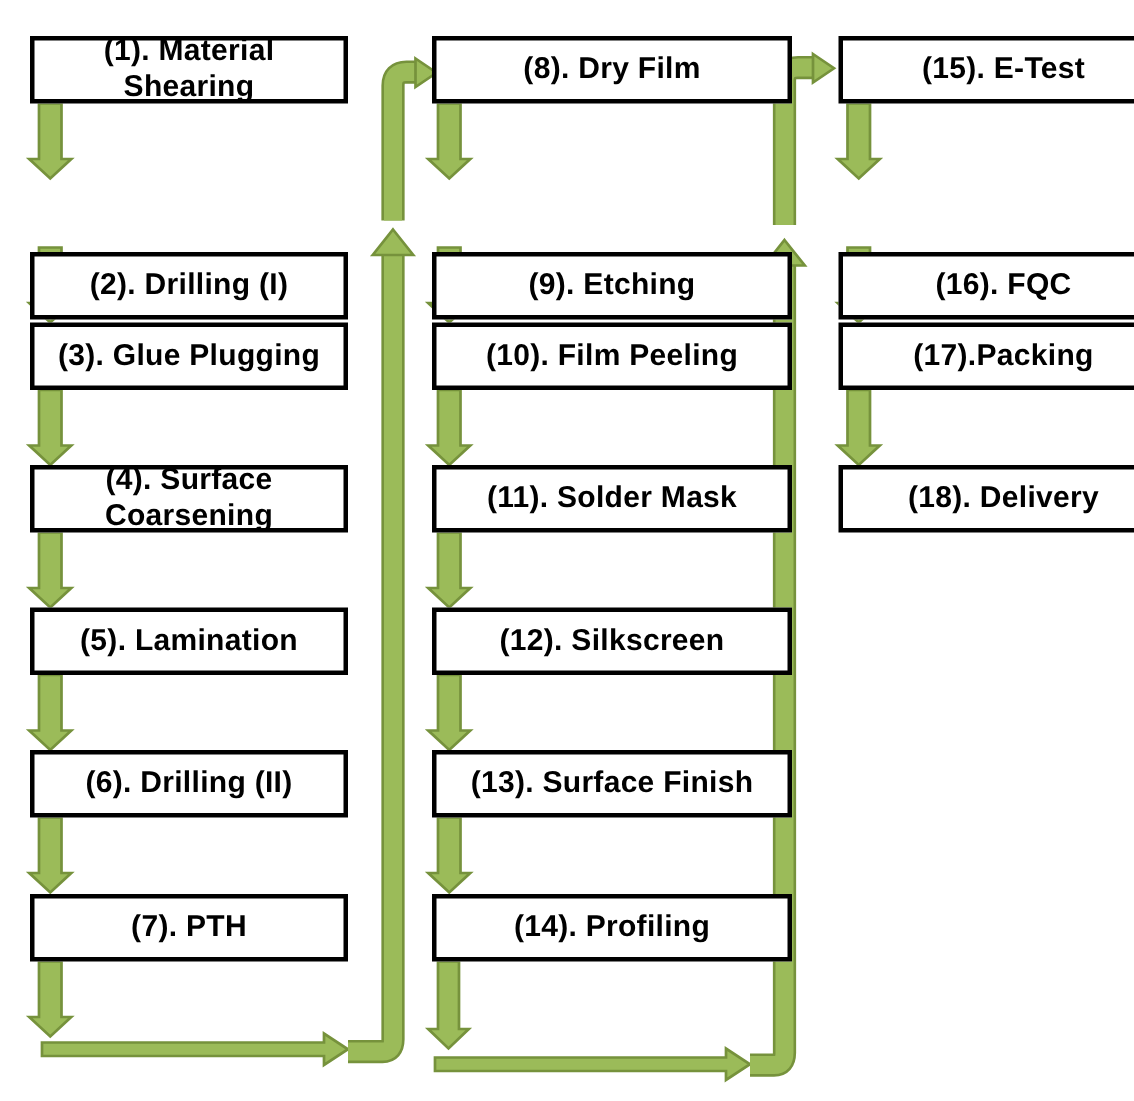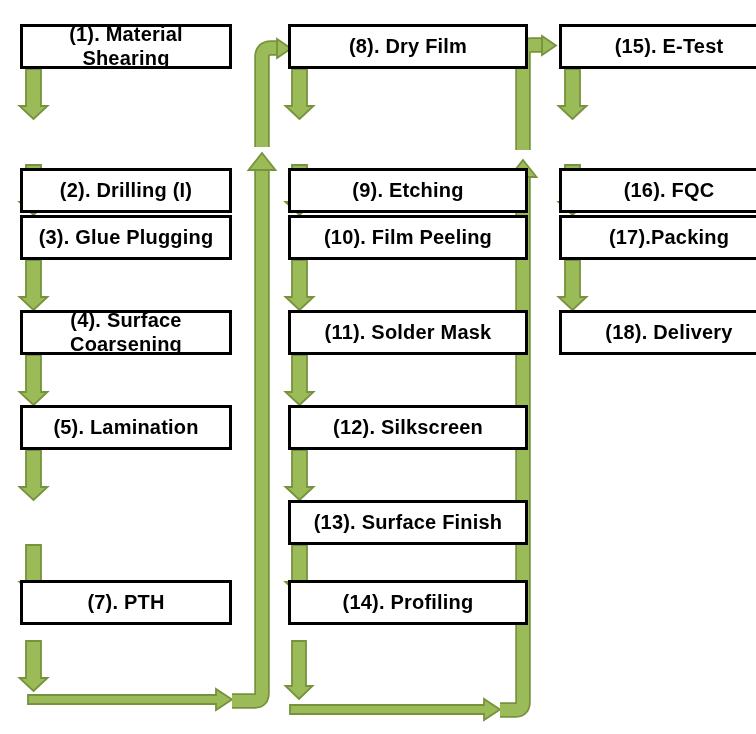--- a/index.html
+++ b/index.html
@@ -19,21 +19,21 @@
   }
   .c1{left:20px;width:212px;}
   .c2{left:288px;width:240px;}
   .c3{left:559px;width:220px;}
   .r1{top:24px;}
   .r2{top:120px;margin-top:48px;}
   .r3{top:215px;}
   .r4{top:310px;}
   .r5{top:405px;}
   .r6{top:500px;}
-  .r7{top:580px;}
+  .r7{top:596px;}
 </style>
 </head>
 <body>
 
 <div class="stage">
 
   <svg class="arrow-layer" width="756" height="734" viewBox="0 0 756 734">
     <defs>
       <g id="da">
         <polygon points="6,0 21,0 21,37 27.5,37 13.5,50 -0.5,37 6,37" fill="#9BBB59" stroke="#76923C" stroke-width="1.8"></polygon>
@@ -75,20 +75,21 @@
     <path d="M 523 150 L 523 54 Q 523 45 532 45 L 542 45" fill="none" stroke="#76923C" stroke-width="15.5"></path>
     <path d="M 523 150 L 523 54 Q 523 45 532 45 L 542 45" fill="none" stroke="#9BBB59" stroke-width="12"></path>
     <polygon points="542,36 556,45.5 542,55" fill="#9BBB59" stroke="#76923C" stroke-width="1.8"></polygon>
   </svg>
 
   <div class="process-box c1 r1">(1). Material Shearing</div>
   <div class="process-box c1 r2">(2). Drilling (I)</div>
   <div class="process-box c1 r3">(3). Glue Plugging</div>
   <div class="process-box c1 r4">(4). Surface Coarsening</div>
   <div class="process-box c1 r5">(5). Lamination</div>
+  <div class="process-box c1 r6">(6). Drilling (II)</div>
   <div class="process-box c1 r7">(7). PTH</div>
 
   <div class="process-box c2 r1">(8). Dry Film</div>
   <div class="process-box c2 r2">(9). Etching</div>
   <div class="process-box c2 r3">(10). Film Peeling</div>
   <div class="process-box c2 r4">(11). Solder Mask</div>
   <div class="process-box c2 r5">(12). Silkscreen</div>
   <div class="process-box c2 r6">(13). Surface Finish</div>
   <div class="process-box c2 r7">(14). Profiling</div>
 

